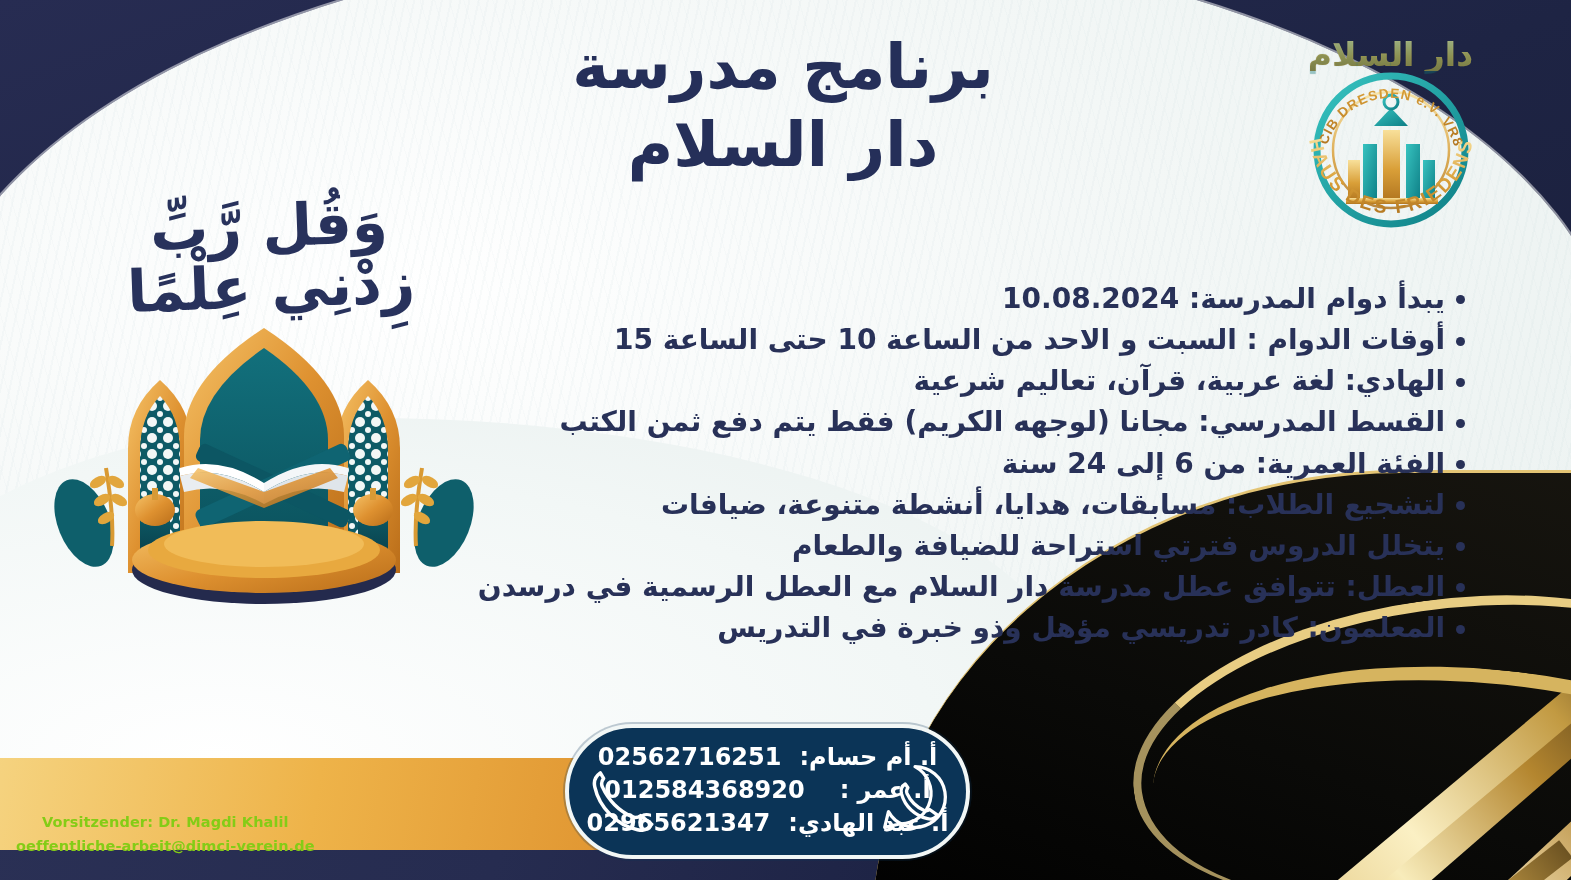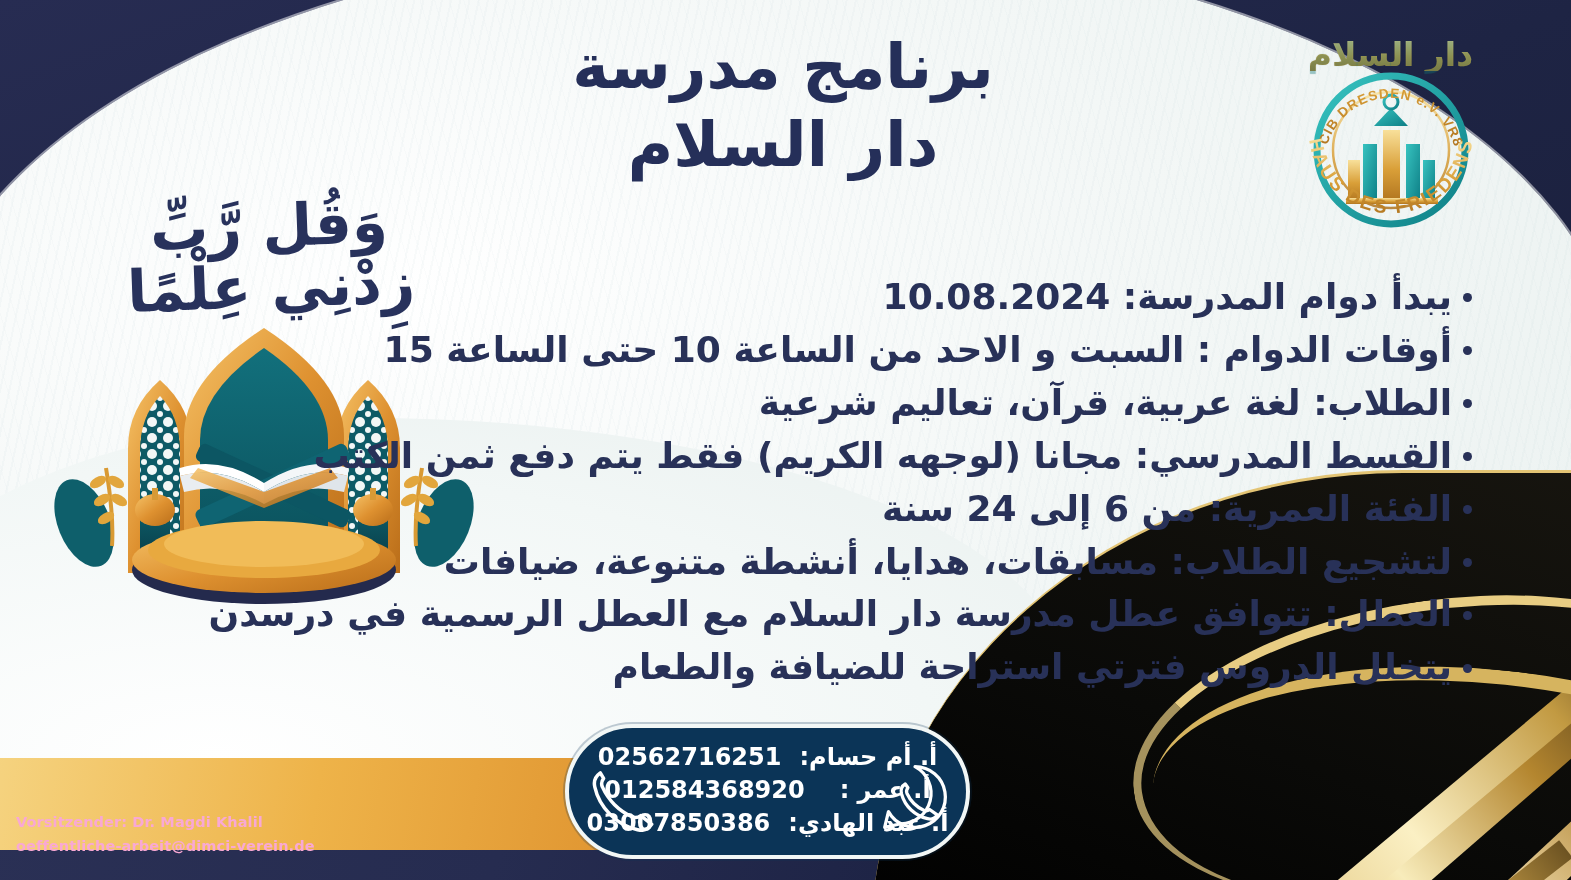--- a/index.html
+++ b/index.html
@@ -111,44 +111,44 @@
   .callig{position:absolute;left:70px;top:196px;width:400px;text-align:center;
     color:#28325c;font-size:58px;font-weight:700;line-height:1.05;
     transform:rotate(-2deg);}
 
   
   .illus{position:absolute;left:48px;top:318px;width:430px;height:310px;}
   .illus svg{width:100%;height:100%;display:block;}
 
   
   .bullets{position:absolute;right:86px;top:262px;width:1340px;
-    color:#283158;font-size:36px;line-height:1.47;font-weight:600;
-    list-style:none;margin:9px;padding:0;text-align:right;direction:rtl;}
+    color:#283158;font-size:28px;line-height:1.47;font-weight:600;
+    list-style:none;margin:16px;padding:0;text-align:right;direction:rtl;}
   .bullets li{position:relative;padding-right:24px;white-space:nowrap;}
   .bullets li::before{content:"";position:absolute;right:4px;top:.62em;
     width:9px;height:9px;border-radius:50%;background:#283158;}
 
   
   .contact{position:absolute;left:565px;top:724px;width:405px;height:135px;
     border-radius:68px;background:#0b3457;
     border:4px solid #f2f7f6;
     box-shadow:0 0 0 2px rgba(11,52,87,.25);
     display:flex;align-items:center;justify-content:center;}
   .contact-lines{direction:rtl;color:#ffffff;font-size:24px;line-height:1.38;
     font-weight:600;text-align:center;padding-bottom:2px;}
   .c-row{display:flex;justify-content:center;gap:18px;white-space:nowrap;}
   .c-name{min-width:108px;text-align:right;}
   .c-num{direction:ltr;unicode-bidi:embed;}
   .ic-phone{position:absolute;left:16px;top:34px;width:70px;height:70px;}
   .ic-wa{position:absolute;right:12px;top:30px;width:78px;height:78px;}
   .ic-phone svg,.ic-wa svg{width:100%;height:100%;}
 
   
-  .footer{position:absolute;left:16px;bottom:22px;direction:ltr;text-align:left;
-    color:#f9a8d4;font-size:14.5px;line-height:1.62;font-weight:700;
+  .footer{position:absolute;left:16px;bottom:22px;direction:ltr;text-align:center;
+    color:#84cc16;font-size:14.5px;line-height:1.62;font-weight:700;
     letter-spacing:.1px;}
 </style>
 </head>
 <body>
 
 <div class="poster">
 
   <div class="bg-base"></div>
 
   <div class="swoosh tl-wrap">
@@ -319,26 +319,27 @@
         <ellipse cx="216" cy="242" rx="132" ry="33" fill="url(#ilGold)"></ellipse>
         <ellipse cx="216" cy="232" rx="116" ry="28" fill="#e8a93f"></ellipse>
         <ellipse cx="216" cy="226" rx="100" ry="23" fill="#f1bc58"></ellipse>
       </g>
     </svg>
   </div>
 
   <ul class="bullets">
     <li>يبدأ دوام المدرسة: 10.08.2024</li>
     <li>أوقات الدوام : السبت و الاحد من الساعة 10 حتى الساعة 15</li>
-    <li>الطلاب: لغة عربية، قرآن، تعاليم شرعية</li>
+    <li>الهادي: لغة عربية، قرآن، تعاليم شرعية</li>
     <li>القسط المدرسي: مجانا (لوجهه الكريم) فقط يتم دفع ثمن الكتب</li>
     <li>الفئة العمرية: من 6 إلى 24 سنة</li>
     <li>لتشجيع الطلاب: مسابقات، هدايا، أنشطة متنوعة، ضيافات</li>
+    <li>يتخلل الدروس فترتي استراحة للضيافة والطعام</li>
     <li>العطل: تتوافق عطل مدرسة دار السلام مع العطل الرسمية في درسدن</li>
-    <li>يتخلل الدروس فترتي استراحة للضيافة والطعام</li>
+    <li>المعلمون: كادر تدريسي مؤهل وذو خبرة في التدريس</li>
   </ul>
 
   <div class="contact">
     <span class="ic-phone">
       <svg viewBox="0 0 64 64" fill="none" stroke="#ffffff" stroke-width="3.2" stroke-linecap="round" stroke-linejoin="round">
         <path d="M14 10 q-7 5 -5 13 q3 14 14 25 q11 11 25 14 q8 2 13 -5
                  l-10 -8 q-4 3 -8 1 q-9 -4 -16 -11 q-7 -7 -11 -16 q-2 -4 1 -8 Z"></path>
       </svg>
     </span>
 
@@ -346,21 +347,21 @@
       <div class="c-row">
         <span class="c-name">أ. أم حسام:</span>
         <span class="c-num">02562716251</span>
       </div>
       <div class="c-row">
         <span class="c-name">أ. عمر  :</span>
         <span class="c-num">012584368920</span>
       </div>
       <div class="c-row">
         <span class="c-name">أ. عبد الهادي:</span>
-        <span class="c-num">03007850386</span>
+        <span class="c-num">02965621347</span>
       </div>
     </div>
 
     <span class="ic-wa">
       <svg viewBox="0 0 72 72" fill="none" stroke="#ffffff" stroke-width="3" stroke-linecap="round" stroke-linejoin="round">
         <path d="M36 8 a28 28 0 1 1 -24.5 41.5 L8 64 l14.8 -3.3 A28 28 0 0 0 36 8 Z"></path>
         <path d="M27 24 q-5 3 -3.5 9 q2.5 9 9 15 q6.5 6 15 8 q6 1.5 9 -3.5
                  l-7 -5 q-2.5 2 -5 1 q-5.5 -2.5 -9.5 -6.5 q-4 -4 -6.5 -9.5 q-1 -2.5 1 -5 Z"></path>
       </svg>
     </span>

